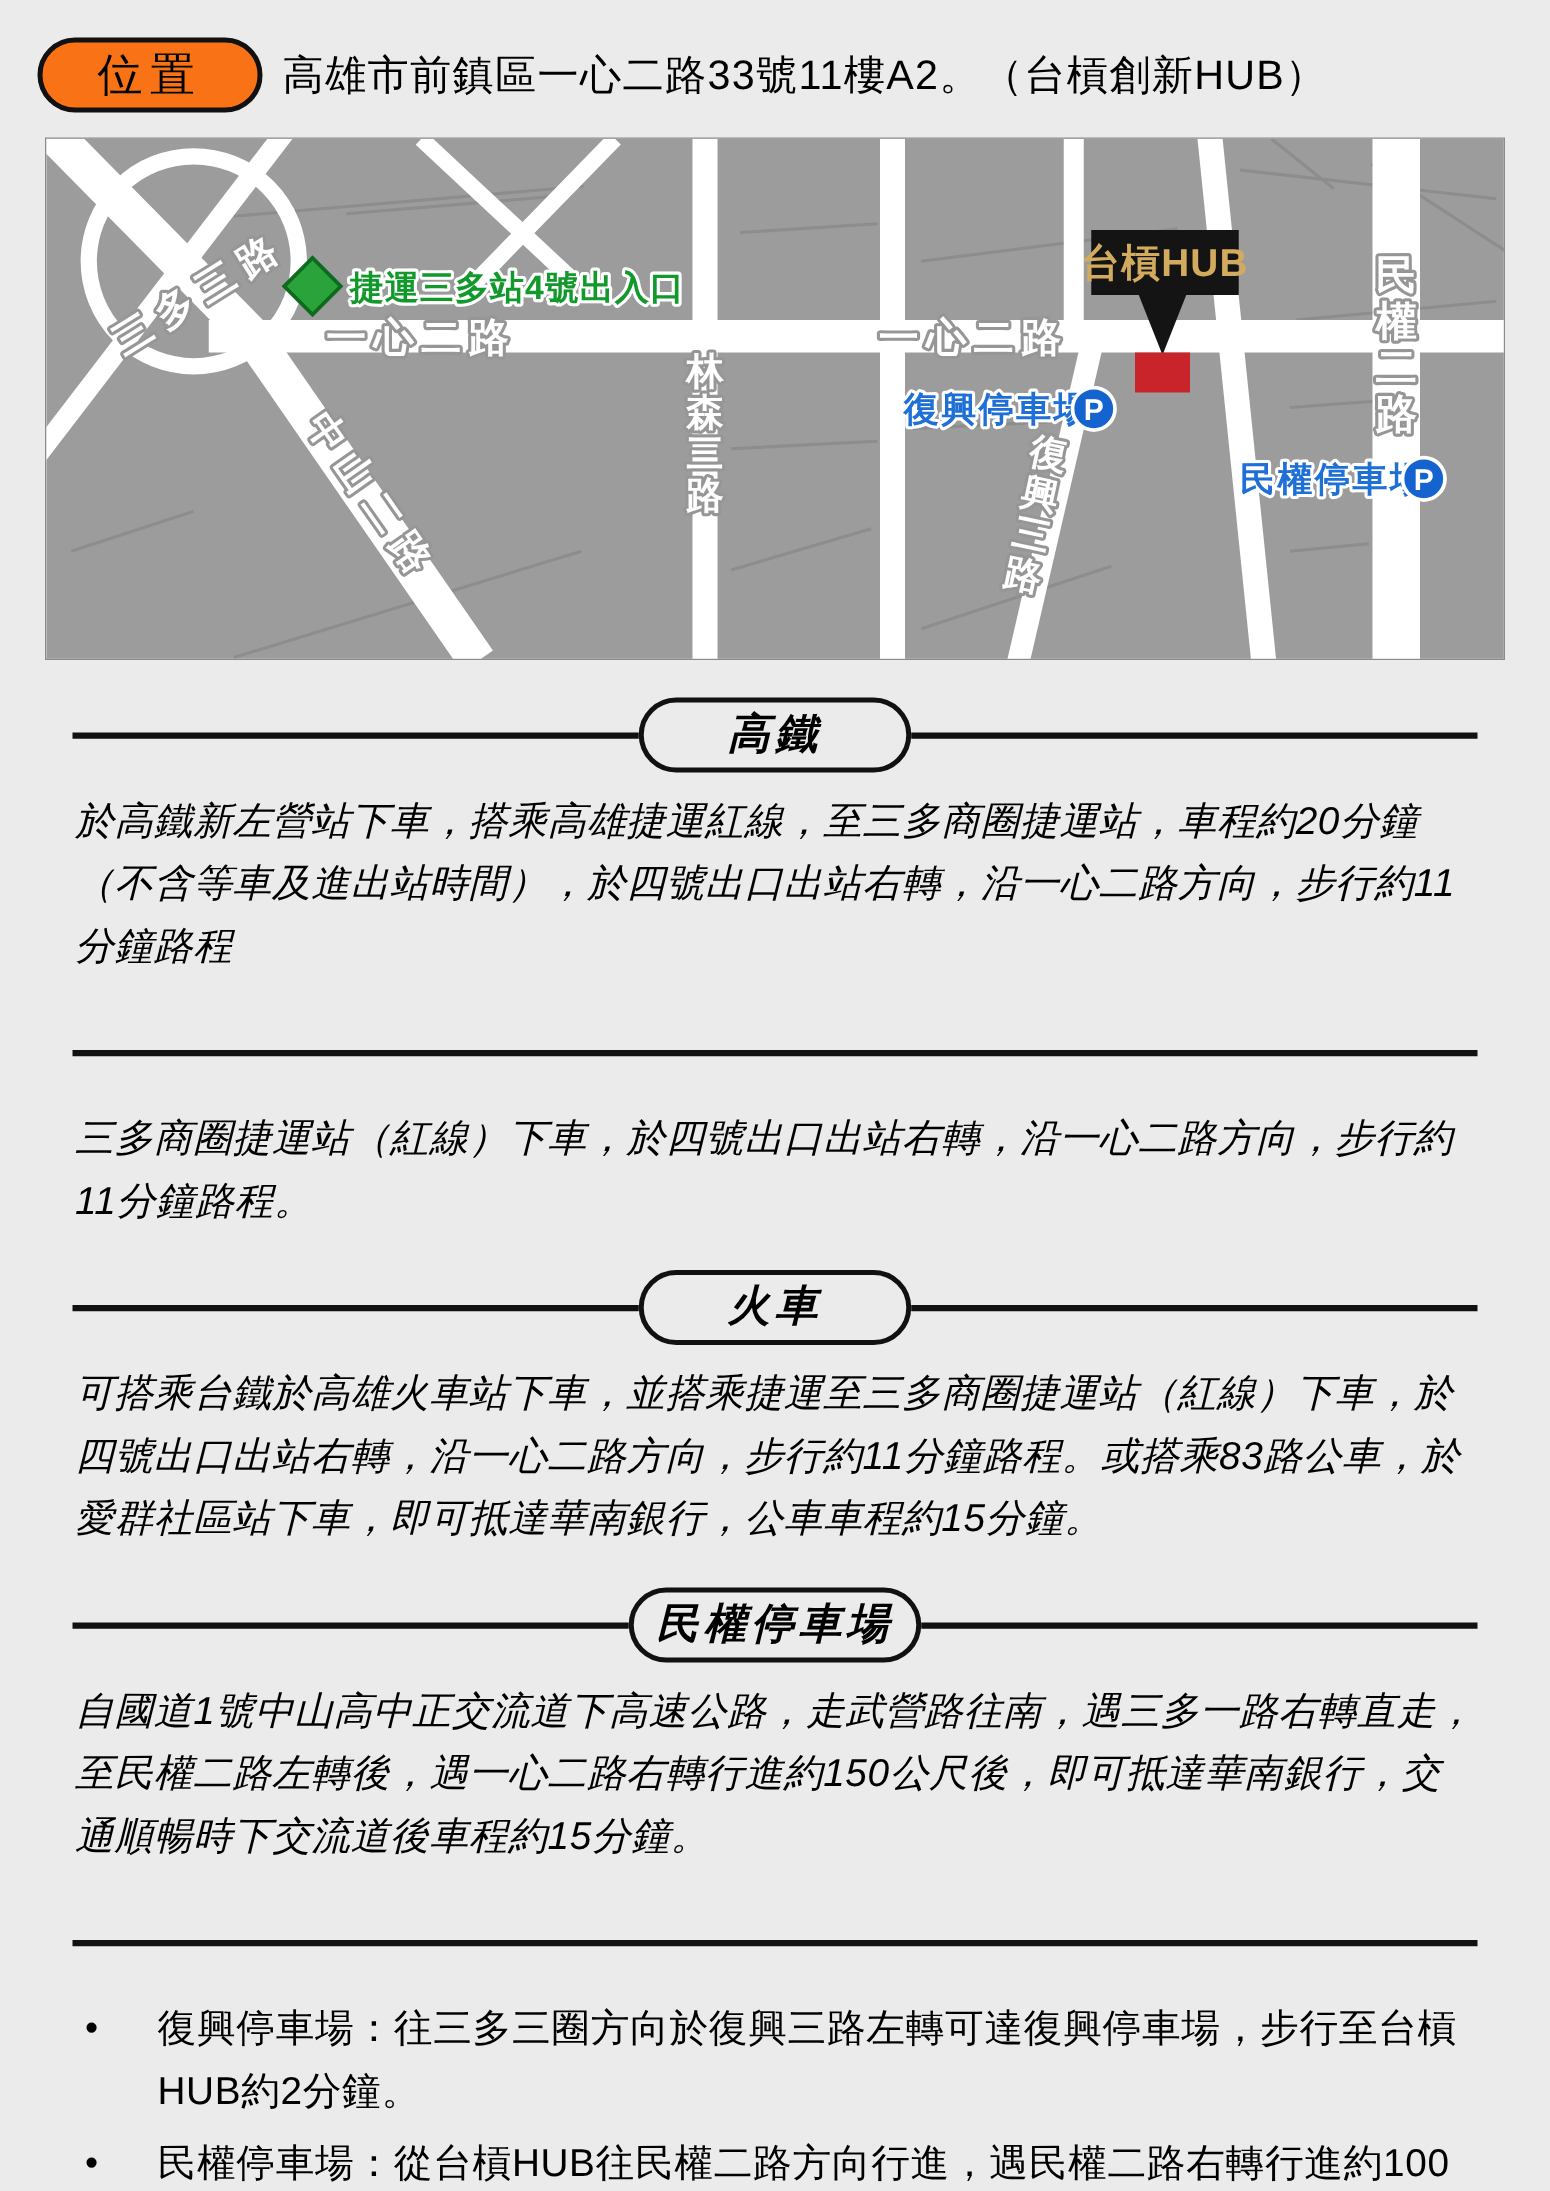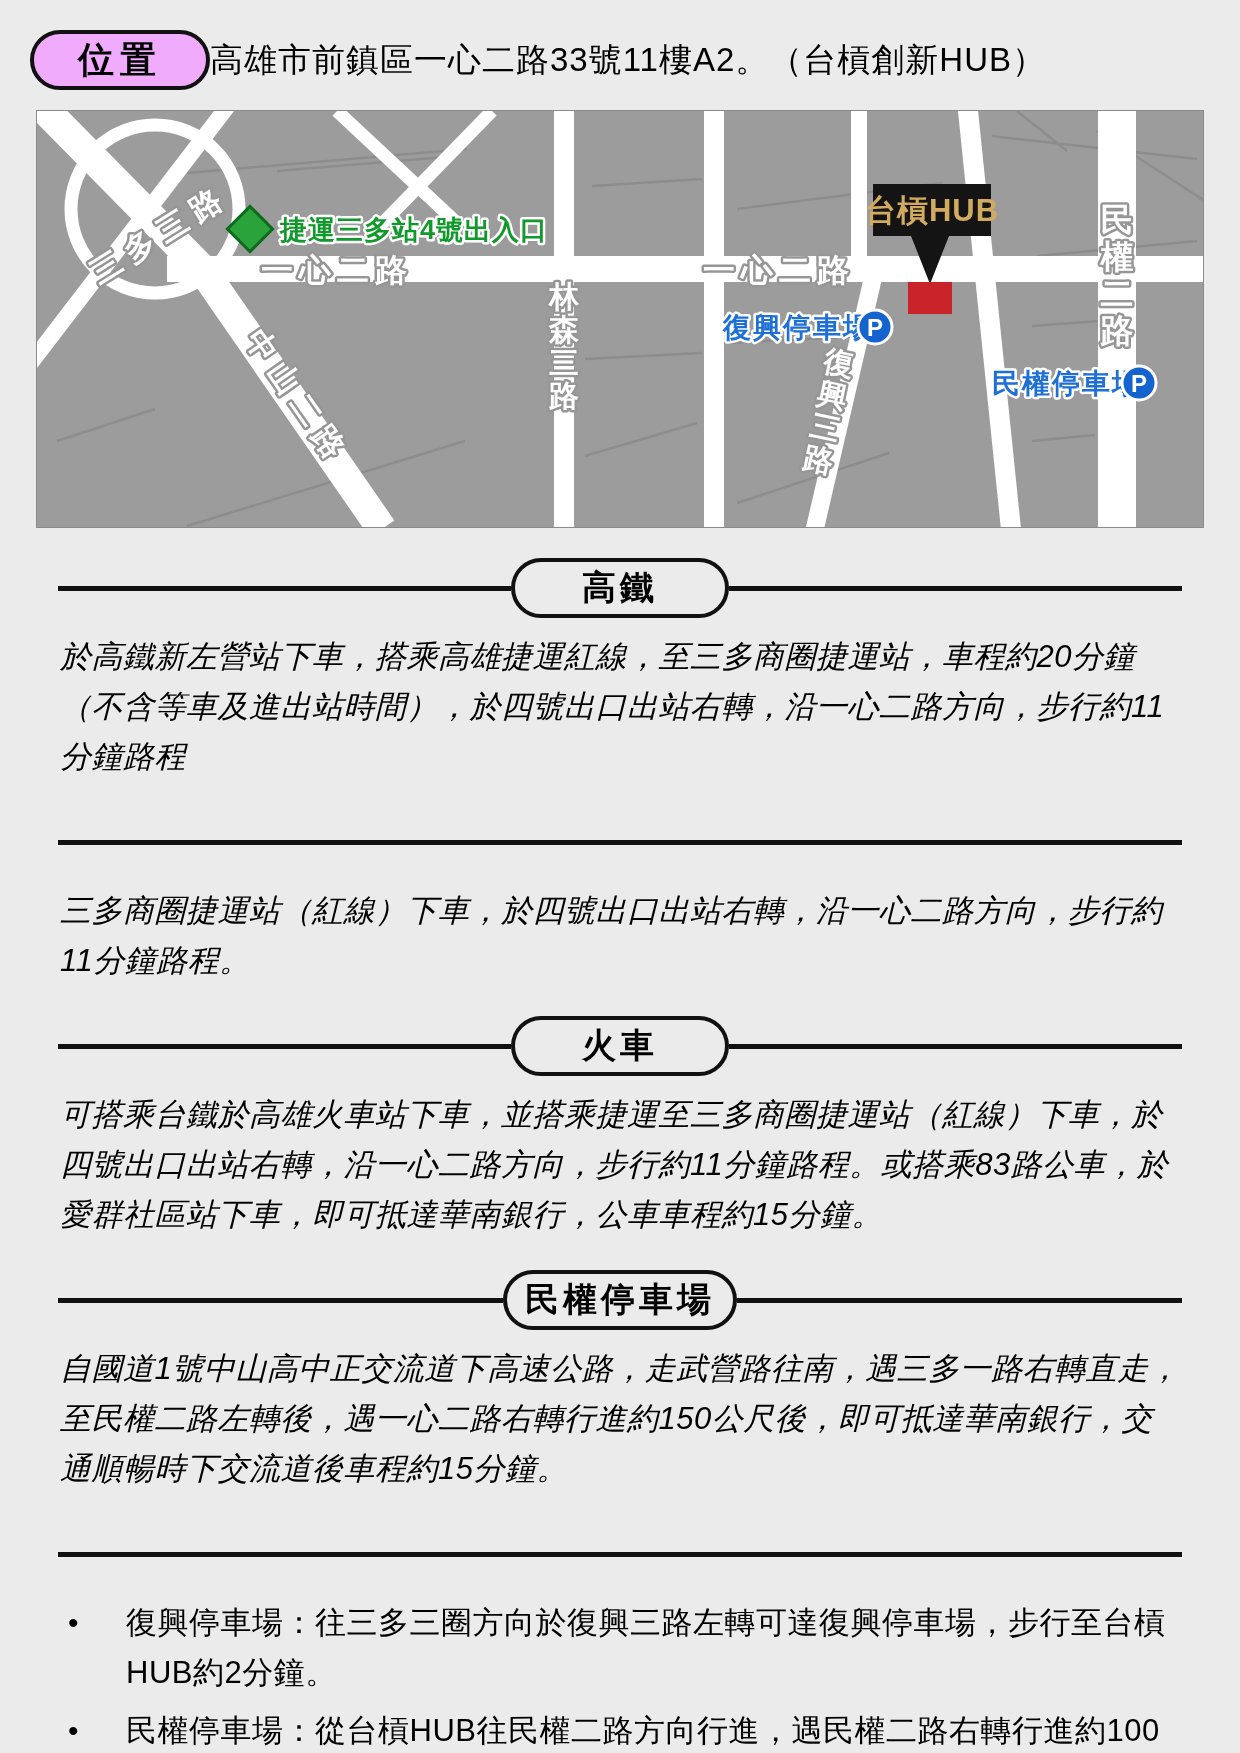--- a/index.html
+++ b/index.html
@@ -13,29 +13,30 @@
   
   .header {
     display: flex;
     align-items: center;
     padding: 28px 0 0 30px;
     height: 92px;
   }
   .loc-pill {
     border: 4px solid #111;
     border-radius: 34px;
-    background: #f0abfc;
+    background: #f97316;
     font-size: 36px;
-    font-weight: bold;
+    font-weight: normal;
     padding: 8px 44px;
     letter-spacing: 6px;
     line-height: 1;
   }
   .address {
     font-size: 33px;
+    margin-left: 16px;
     letter-spacing: 1px;
   }
   
   .map-wrap {
     margin: 18px 36px 0 36px;
     width: 1168px;
     height: 418px;
     border: 1px solid #8a8a8a;
     overflow: hidden;
   }
@@ -45,20 +46,21 @@
     stroke-linejoin: round;
     font-weight: bold;
     font-family: "Liberation Sans", "DejaVu Sans", sans-serif;
   }
   
   .divider {
     display: flex;
     align-items: center;
     margin: 30px 58px 0 58px;
     height: 60px;
+    font-style: italic;
   }
   .divider .line {
     flex: 1;
     height: 5px;
     background: #111;
   }
   .divider .pill {
     border: 4px solid #111;
     border-radius: 32px;
     background: #ebebeb;

